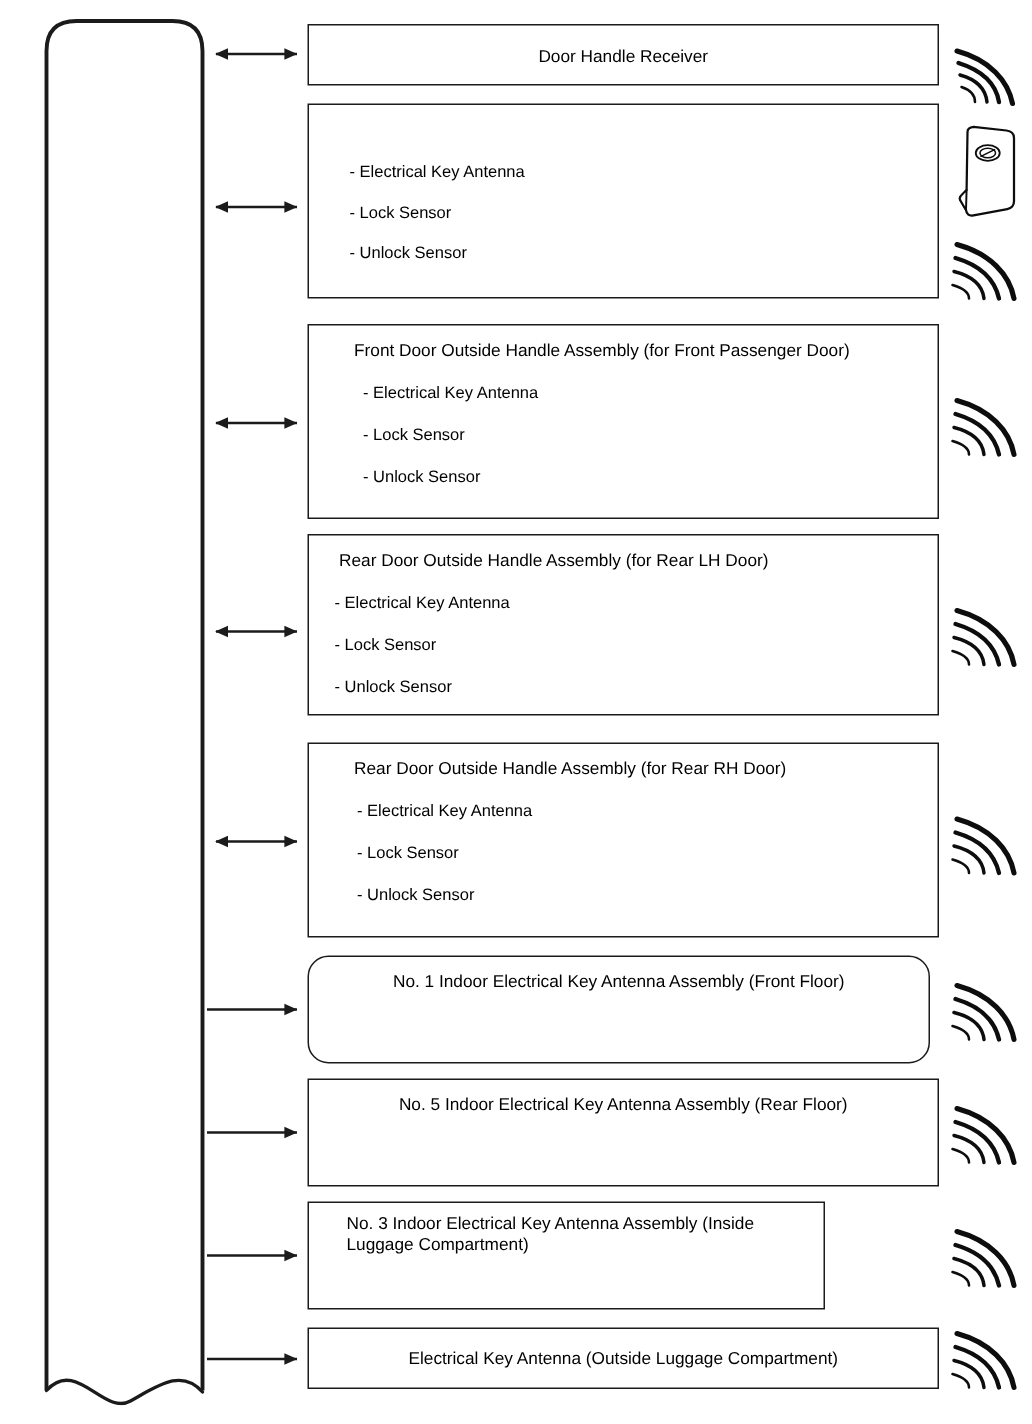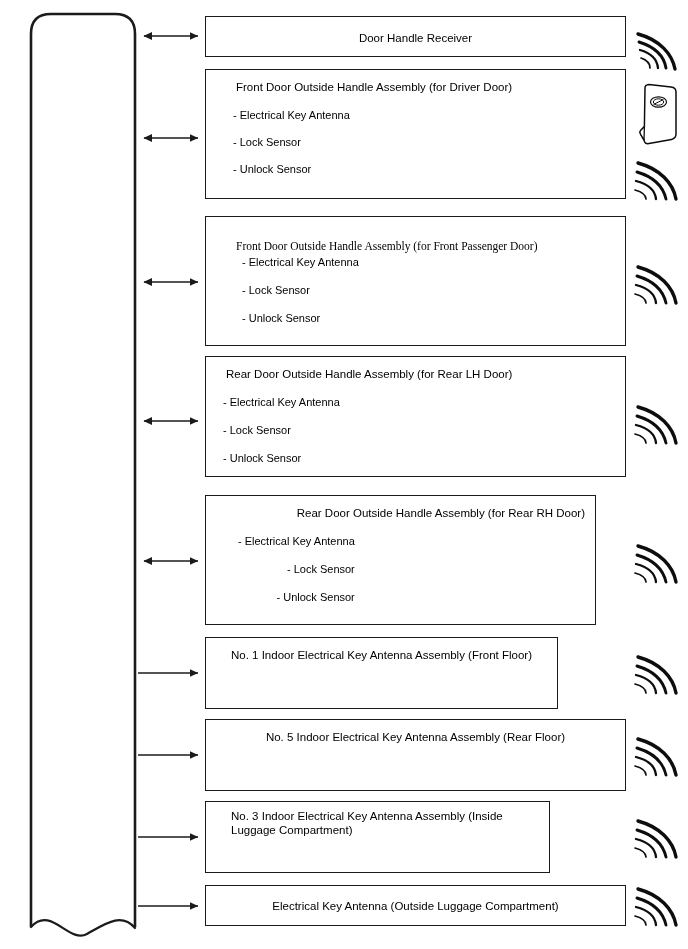--- a/index.html
+++ b/index.html
@@ -117,52 +117,51 @@
       <line x1="138" y1="837" x2="198" y2="837" marker-end="url(#arrR)"></line>
       <line x1="138" y1="906" x2="198" y2="906" marker-end="url(#arrR)"></line>
     </g>
   </svg>
 
   <div id="nodes">
       <div class="node" style="left: 205px; top: 16px; width: 421px; height: 41px;">
         <div class="node-title center" style="position: absolute; top: 14px; left: 0px; right: 0px;">Door Handle Receiver</div>
       </div>
       <div class="node" style="left: 205px; top: 69px; width: 421px; height: 130px;">
-        <div class="node-title" style="position: absolute; top: 10px; left: 30px; right: 10px;">Front Door Outside Handle Assembly (for Driver Door)</div>
         <ul class="node-items" style="position: absolute; left: 27px; top: 38px;">
           <li style="margin-top: 0px;">- Electrical Key Antenna</li>
           <li style="margin-top: 13px;">- Lock Sensor</li>
           <li style="margin-top: 13px;">- Unlock Sensor</li>
         </ul>
       </div>
       <div class="node" style="left: 205px; top: 216px; width: 421px; height: 130px;">
-        <div class="node-title" style="position: absolute; top: 22px; left: 30px; right: 10px; font-family: Liberation Serif, serif;">Front Door Outside Handle Assembly (for Front Passenger Door)</div>
+        <div class="node-title" style="position: absolute; top: 10px; left: 30px; right: 10px;">Front Door Outside Handle Assembly (for Front Passenger Door)</div>
         <ul class="node-items" style="position: absolute; left: 36px; top: 38px;">
           <li style="margin-top: 0px;">- Electrical Key Antenna</li>
           <li style="margin-top: 14px;">- Lock Sensor</li>
           <li style="margin-top: 14px;">- Unlock Sensor</li>
         </ul>
       </div>
       <div class="node" style="left: 205px; top: 356px; width: 421px; height: 121px;">
         <div class="node-title" style="position: absolute; top: 10px; left: 20px; right: 10px;">Rear Door Outside Handle Assembly (for Rear LH Door)</div>
         <ul class="node-items" style="position: absolute; left: 17px; top: 38px;">
           <li style="margin-top: 0px;">- Electrical Key Antenna</li>
           <li style="margin-top: 14px;">- Lock Sensor</li>
           <li style="margin-top: 14px;">- Unlock Sensor</li>
         </ul>
       </div>
-      <div class="node" style="left: 205px; top: 495px; width: 391px; height: 130px; text-align: right;">
+      <div class="node" style="left: 205px; top: 495px; width: 421px; height: 130px;">
         <div class="node-title" style="position: absolute; top: 10px; left: 30px; right: 10px;">Rear Door Outside Handle Assembly (for Rear RH Door)</div>
         <ul class="node-items" style="position: absolute; left: 32px; top: 38px;">
           <li style="margin-top: 0px;">- Electrical Key Antenna</li>
           <li style="margin-top: 14px;">- Lock Sensor</li>
           <li style="margin-top: 14px;">- Unlock Sensor</li>
         </ul>
       </div>
-      <div class="node" style="left: 205px; top: 637px; width: 353px; height: 72px;">
+      <div class="node" style="left: 205px; top: 637px; width: 415px; height: 72px; border-radius: 14px;">
         <div class="node-title center" style="position: absolute; top: 10px; left: 0px; right: 0px;">No. 1 Indoor Electrical Key Antenna Assembly (Front Floor)</div>
       </div>
       <div class="node" style="left: 205px; top: 719px; width: 421px; height: 72px;">
         <div class="node-title center" style="position: absolute; top: 10px; left: 0px; right: 0px;">No. 5 Indoor Electrical Key Antenna Assembly (Rear Floor)</div>
       </div>
       <div class="node" style="left: 205px; top: 801px; width: 345px; height: 72px;">
         <div class="node-title" style="position: absolute; top: 7px; left: 25px; right: 10px;">No. 3 Indoor Electrical Key Antenna Assembly (Inside Luggage Compartment)</div>
       </div>
       <div class="node" style="left: 205px; top: 885px; width: 421px; height: 41px;">
         <div class="node-title center" style="position: absolute; top: 13px; left: 0px; right: 0px; text-align: center;">Electrical Key Antenna (Outside Luggage Compartment)</div>

